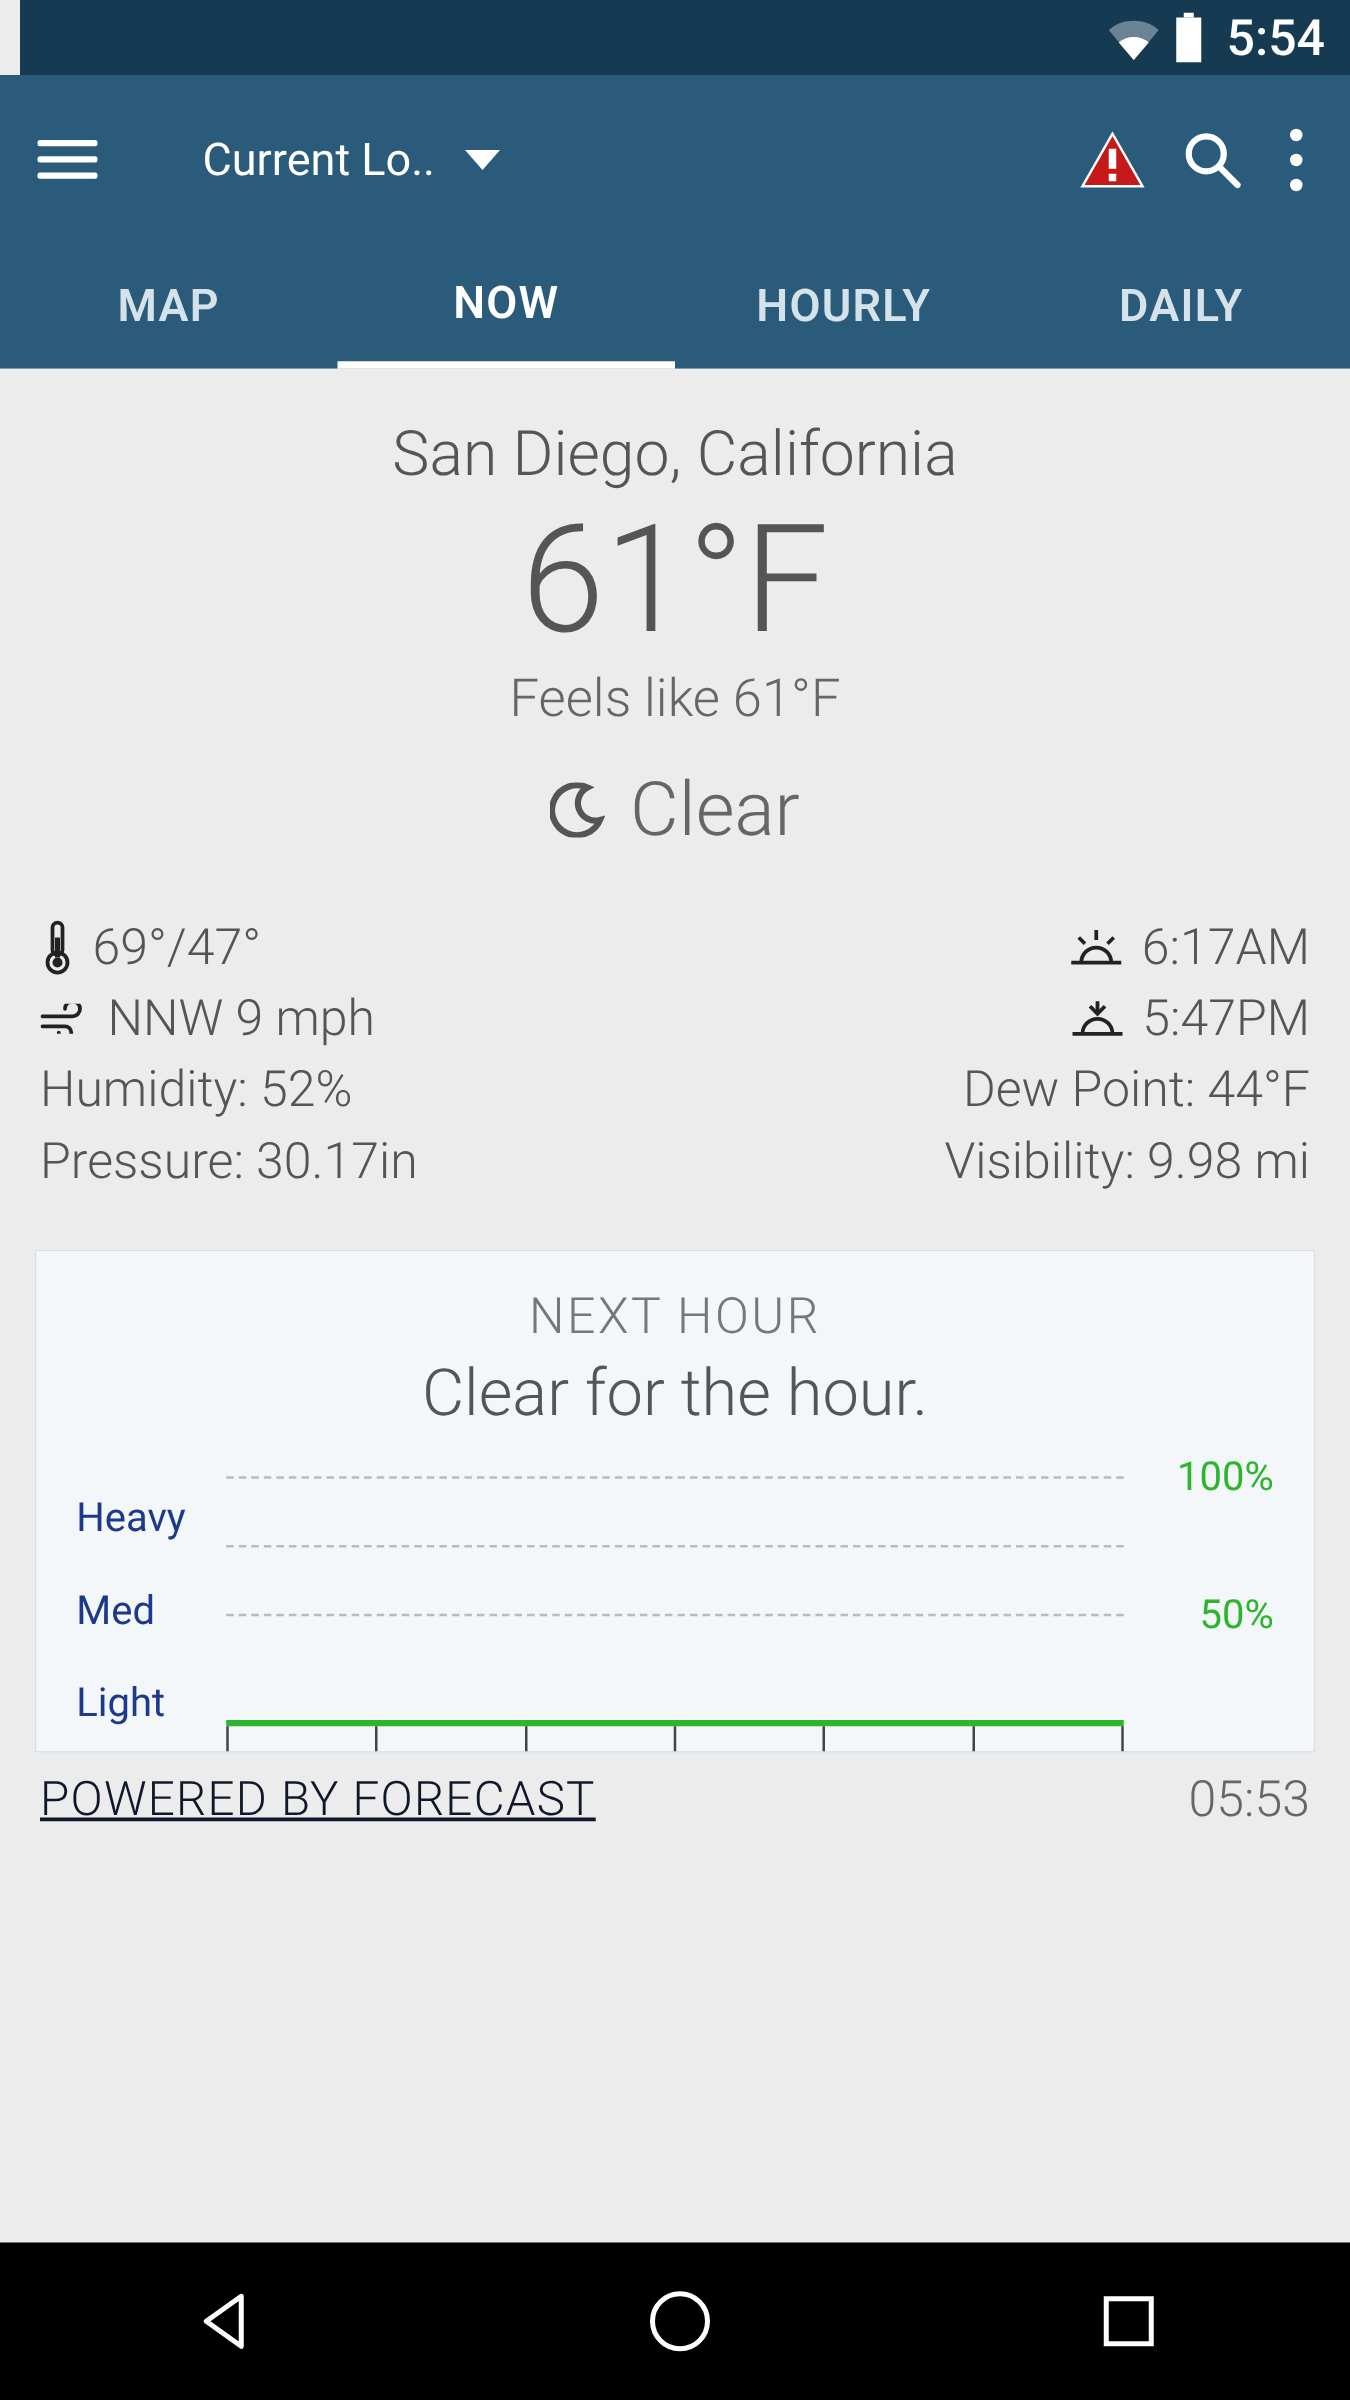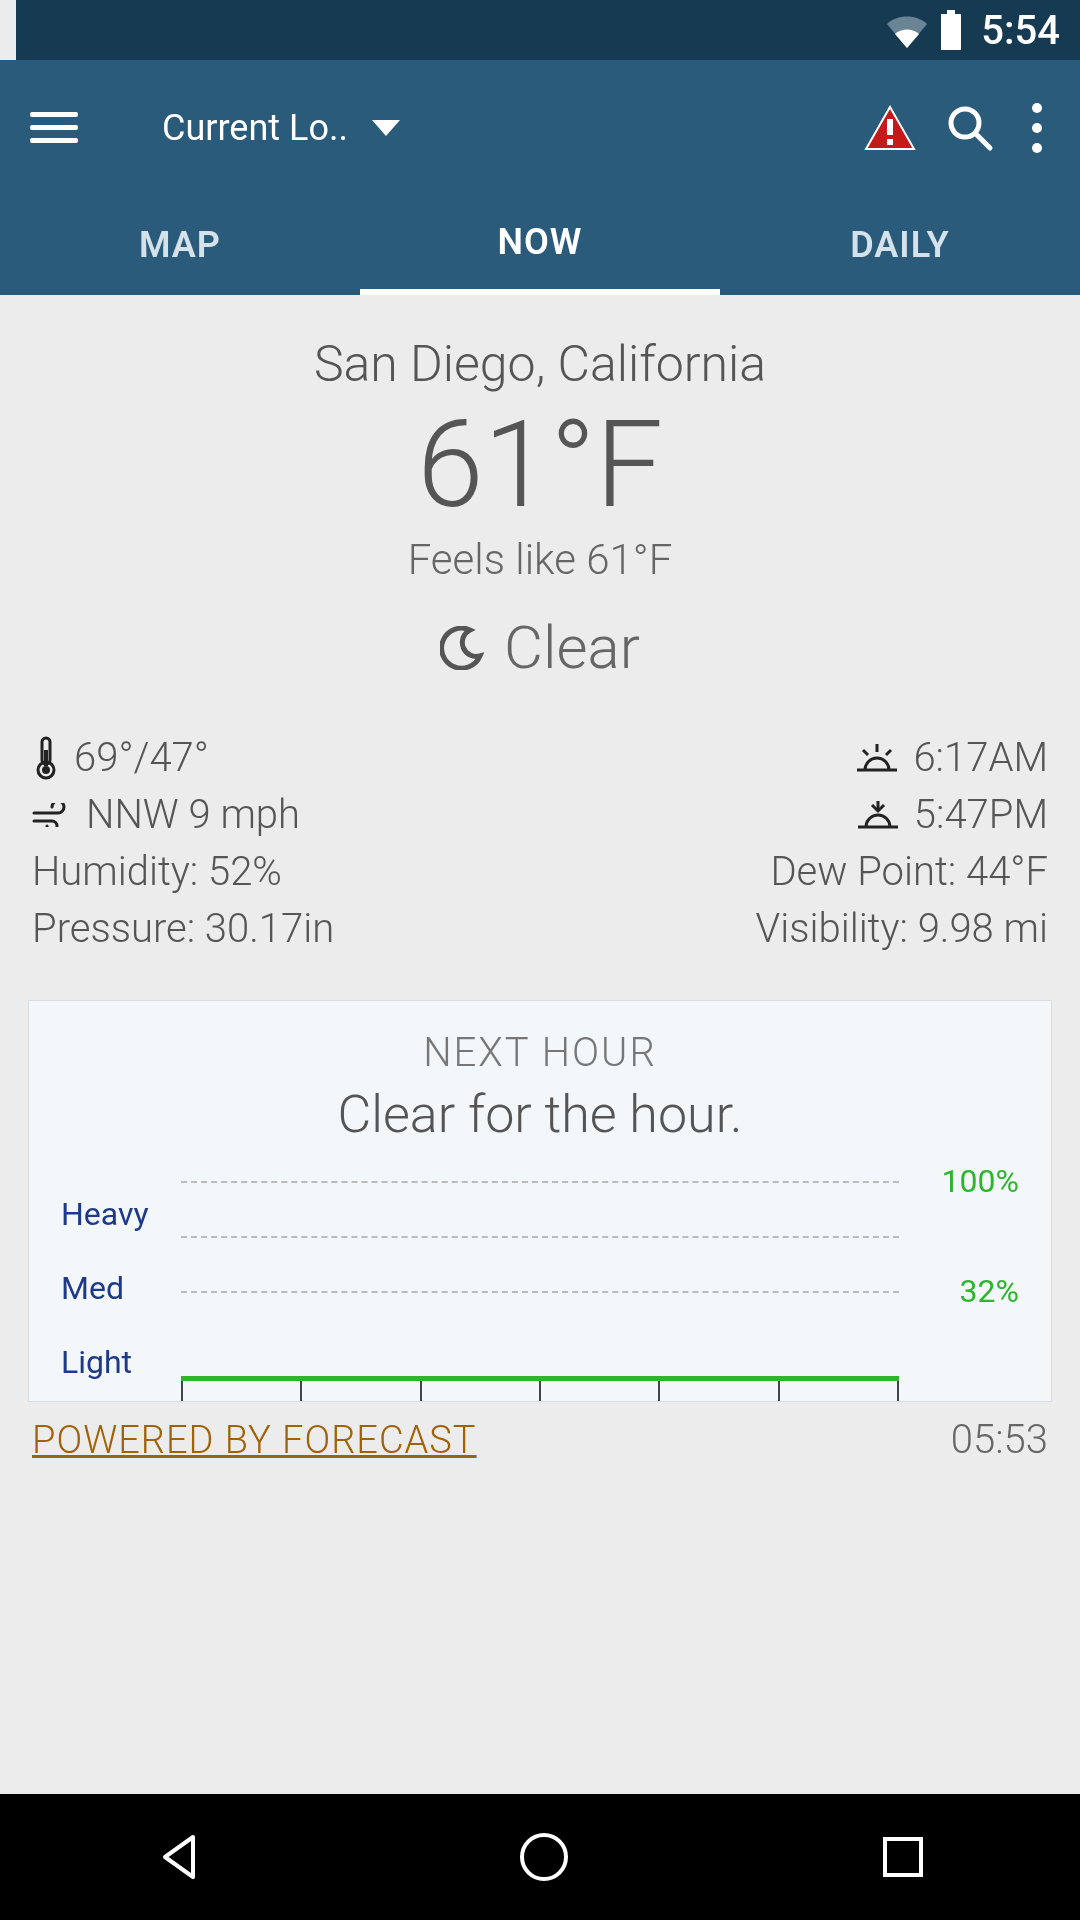--- a/index.html
+++ b/index.html
@@ -59,21 +59,21 @@
   .baseline { position: absolute; left: 0; right: 0; bottom: 20px; height: 5px; background: #2db52d; }
   .ticks { position: absolute; left: 0; right: 0; bottom: 0; height: 20px; display: flex; justify-content: space-between; }
   .ticks span { width: 2px; height: 20px; background: #444; }
   .y-right { width: 120px; position: relative; }
   .y-right span { position: absolute; right: 0; font-size: 32px; color: #2db52d; transform: translateY(-50%); }
   .y-right .p100 { top: 0; }
   .y-right .p50 { top: 50%; }
   
   
   .footer-row { display: flex; justify-content: space-between; align-items: center; margin-top: 14px; padding: 0 4px; }
-  .powered { font-size: 38px; color: #a16207; text-decoration: underline; font-weight: 300; letter-spacing: 1px; }
+  .powered { font-size: 38px; color: #0f172a; text-decoration: underline; font-weight: 300; letter-spacing: 1px; }
   .updated { font-size: 40px; color: #666; font-weight: 300; }
   
   
   .spacer { height: 300px; }
   
   
   .nav-bar { position: absolute; bottom: 0; left: 0; right: 0; height: 126px; background: #000; display: flex; align-items: center; justify-content: space-around; }
   .nav-bar svg { display: block; }
 </style>
 </head>
@@ -122,20 +122,21 @@
     <div class="overflow-icon">
       <span></span>
         <span></span>
         <span></span>
     </div>
   </div>
 
   <div class="tabs">
     <div class="tab">MAP</div>
     <div class="tab active">NOW</div>
+    <div class="tab">HOURLY</div>
     <div class="tab">DAILY</div>
   </div>
 </div>
 
 <div class="main">
   <div class="loc-name">San Diego, California</div>
   <div class="temp">61°F</div>
   <div class="feels-like">Feels like 61°F</div>
   <div class="condition-row">
     <span class="moon-icon">
@@ -219,21 +220,21 @@
             <span></span>
             <span></span>
             <span></span>
             <span></span>
             <span></span>
             <span></span>
         </div>
       </div>
       <div class="y-right">
         <span class="p100">100%</span>
-        <span class="p50">32%</span>
+        <span class="p50">50%</span>
       </div>
     </div>
   </div>
 
   <div class="footer-row">
     <span class="powered">POWERED BY FORECAST</span>
     <span class="updated">05:53</span>
   </div>
 
   <div class="spacer"></div>

